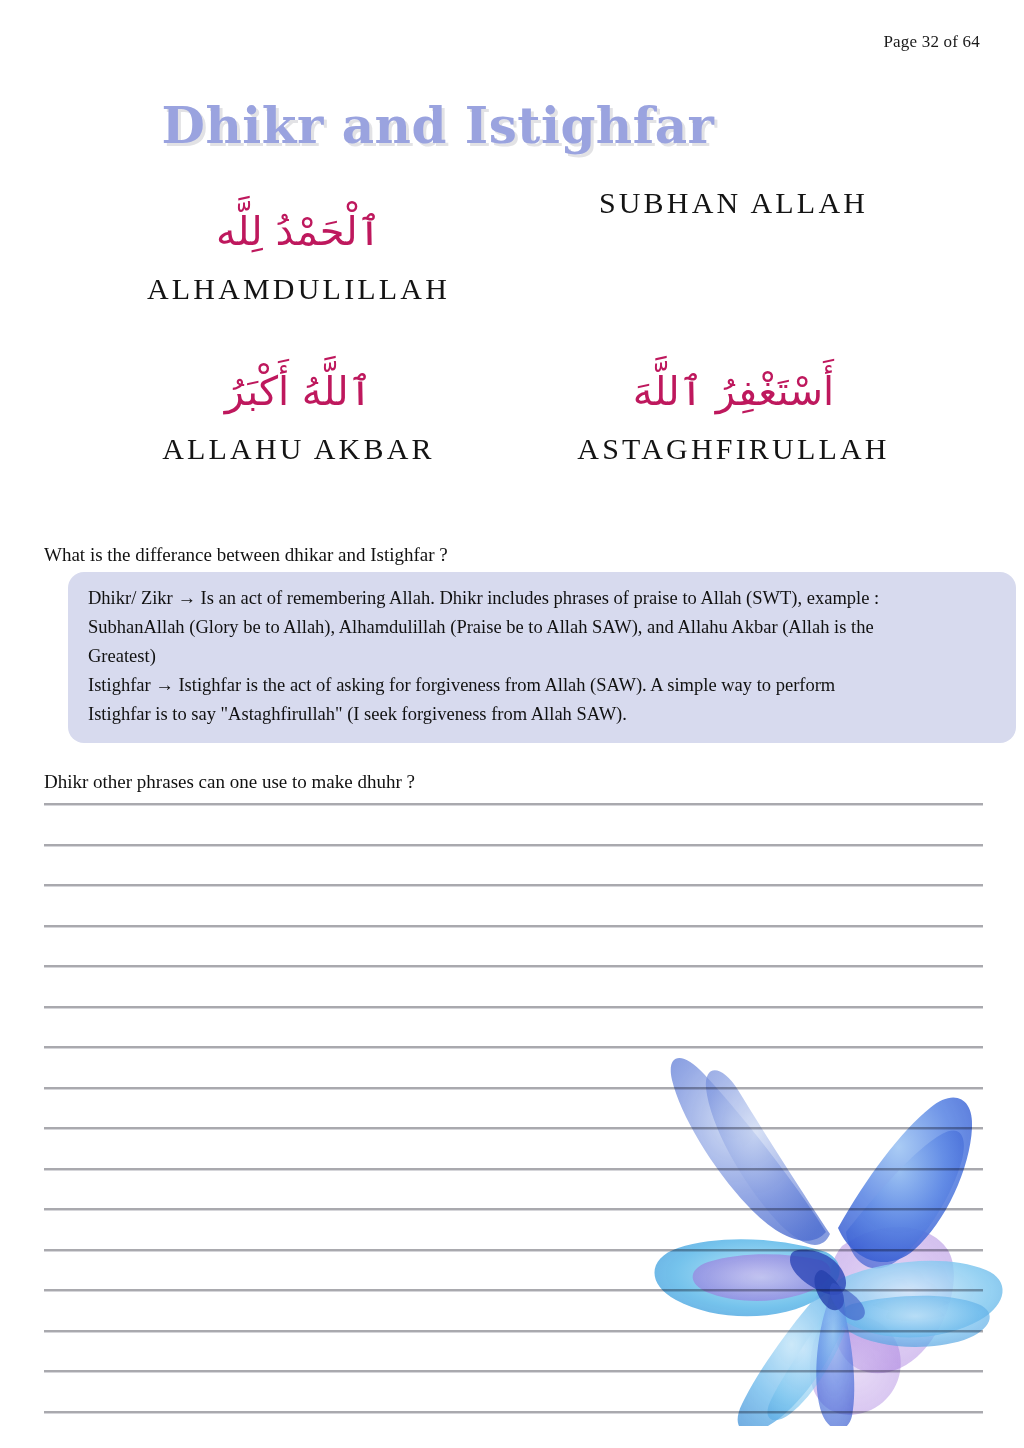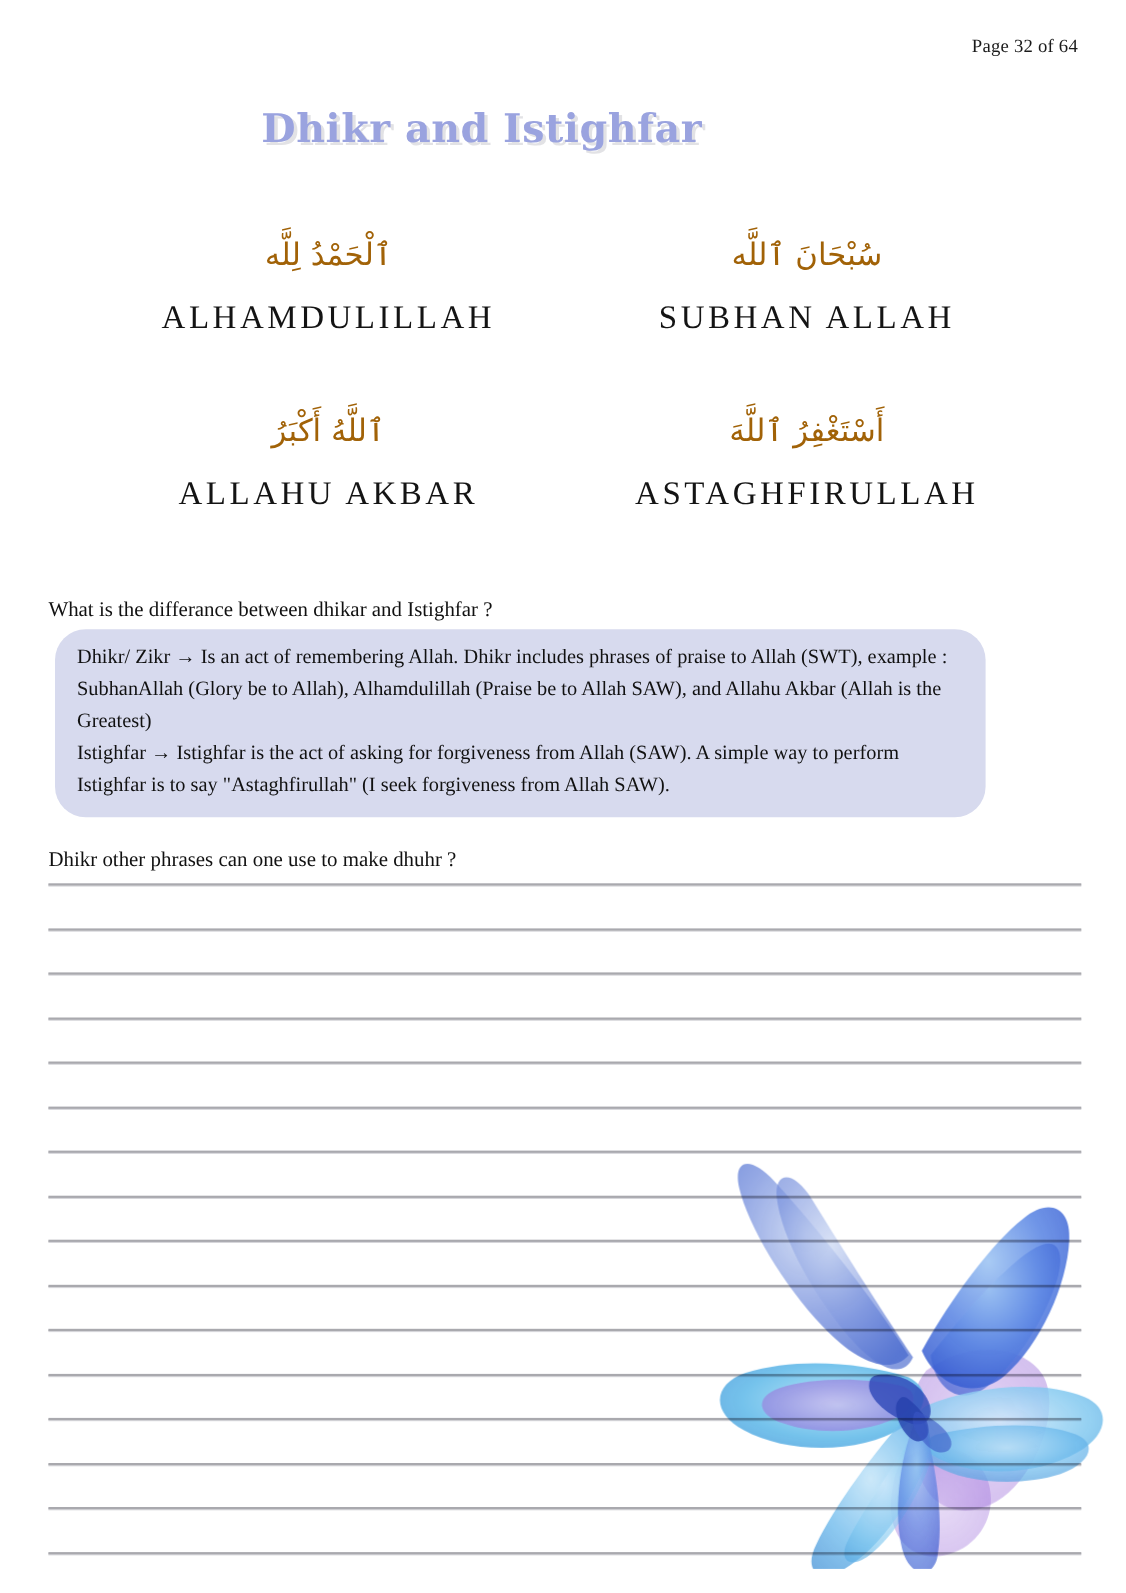--- a/index.html
+++ b/index.html
@@ -38,21 +38,21 @@
 
   
   .title {
     position: absolute;
     top: 96px;
     left: 0;
     width: 876px;
     text-align: center;
     font-family: "DejaVu Serif", "Liberation Serif", serif;
     font-weight: bold;
-    font-size: 36px;
+    font-size: 50px;
     letter-spacing: 0.5px;
     color: #9aa3df;
     text-shadow: 3px 3px 0 rgba(160,160,170,0.30);
     white-space: nowrap;
   }
 
   
   .phrase-grid {
     position: absolute;
     top: 188px;
@@ -64,23 +64,23 @@
     column-gap: 30px;
   }
   .phrase-card {
     display: flex;
     flex-direction: column;
     align-items: center;
     justify-content: flex-start;
   }
   .phrase-arabic {
     font-family: "DejaVu Sans", sans-serif;
-    font-size: 28px;
+    font-size: 40px;
     line-height: 1.75;
-    color: #a16207;
+    color: #be185d;
     direction: rtl;
     unicode-bidi: bidi-override;
     white-space: nowrap;
     height: 86px;
     display: flex;
     align-items: center;
   }
   .phrase-latin {
     font-family: "Liberation Serif", "DejaVu Serif", serif;
     font-size: 30px;
@@ -98,27 +98,27 @@
     color: #111111;
     white-space: nowrap;
     margin-top: 16px;
   }
   .question-1 { top: 528px; }
   .question-2 { top: 755px; }
 
   
   .answer-box {
     position: absolute;
-    left: 50px;
+    left: 68px;
     top: 572px;
-    width: 846px;
+    width: 948px;
     min-height: 154px;
     box-sizing: border-box;
     background: #d7daee;
-    border-radius: 28px;
+    border-radius: 16px;
     padding: 12px 22px 14px 20px;
   }
   .answer-line {
     font-size: 18.5px;
     line-height: 29px;
     color: #111111;
   }
 
   
   .rules {
@@ -159,21 +159,20 @@
   <div class="title">Dhikr and Istighfar</div>
 
   <div class="phrase-grid">
 
     <div class="phrase-card">
       <div class="phrase-arabic">ٱلْحَمْدُ لِلَّه</div>
       <div class="phrase-latin">ALHAMDULILLAH</div>
     </div>
 
     <div class="phrase-card">
-      <div class="phrase-arabic">سُبْحَانَ ٱللَّه</div>
       <div class="phrase-latin">SUBHAN ALLAH</div>
     </div>
 
     <div class="phrase-card">
       <div class="phrase-arabic">ٱللَّهُ أَكْبَرُ</div>
       <div class="phrase-latin">ALLAHU AKBAR</div>
     </div>
 
     <div class="phrase-card">
       <div class="phrase-arabic">أَسْتَغْفِرُ ٱللَّهَ</div>

